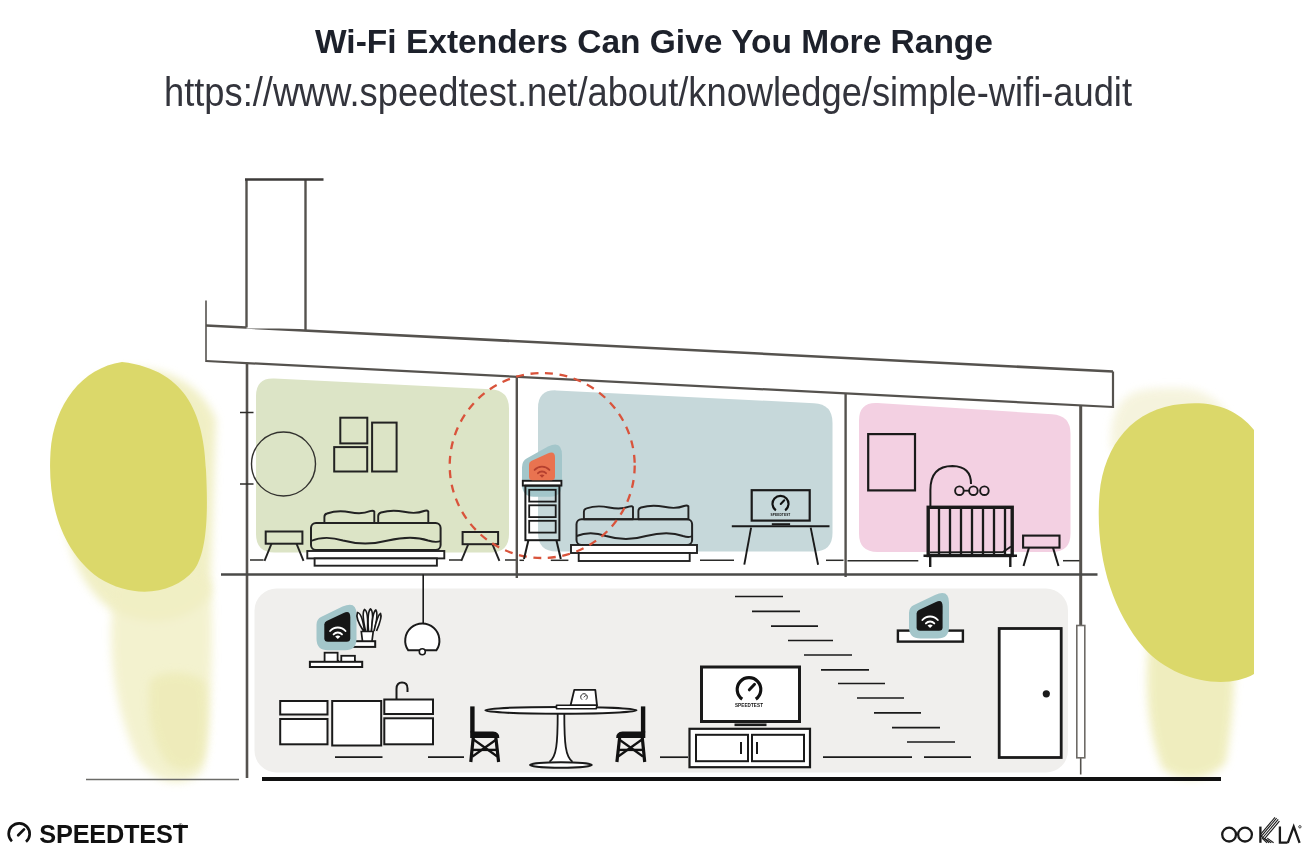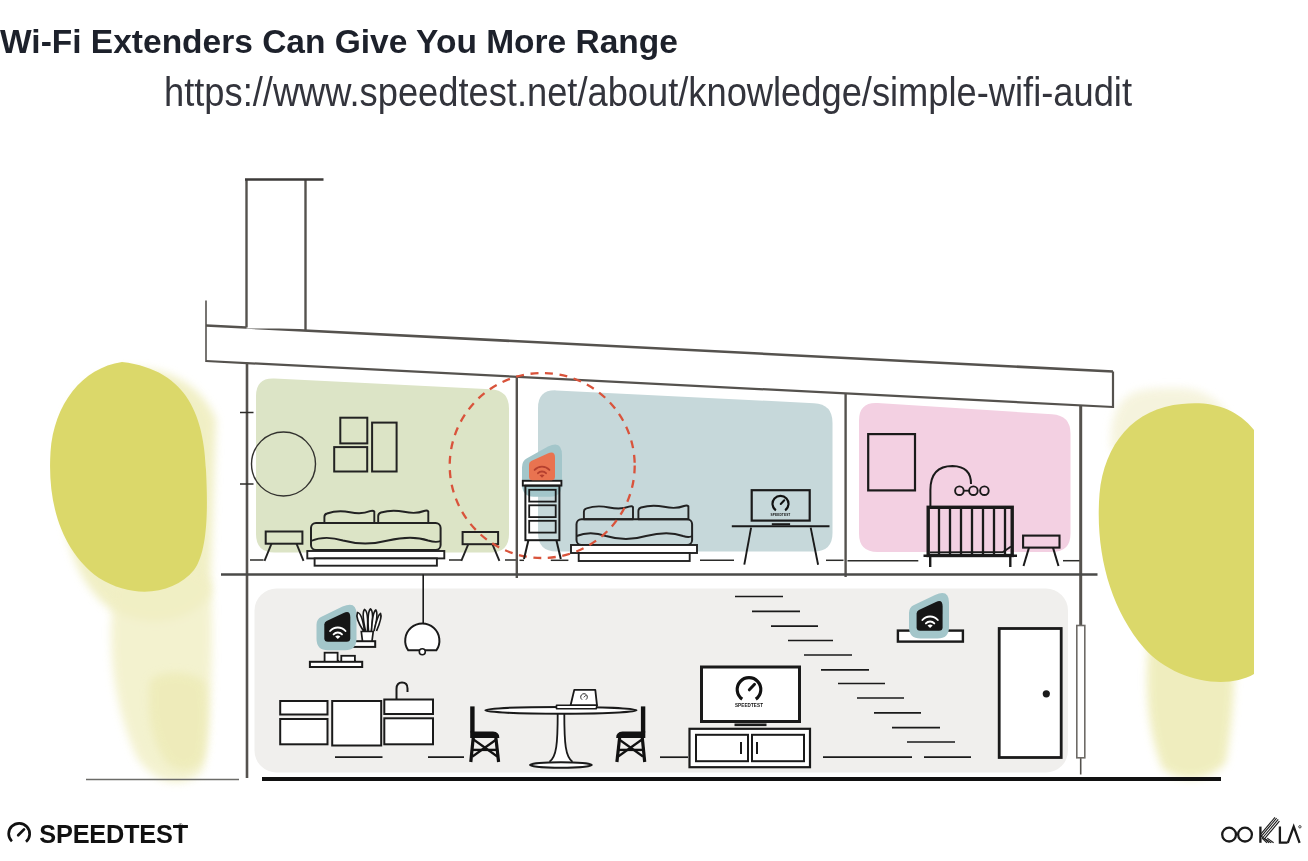--- a/index.html
+++ b/index.html
@@ -1,17 +1,17 @@
 <!DOCTYPE html>
 <html><head>
 <meta charset="utf-8">
 <style>
 html,body{margin:0;padding:0;width:1308px;height:861px;background:#ffffff;overflow:hidden;}
 body{font-family:"Liberation Sans",sans-serif;position:relative;}
-.title{position:absolute;left:0;top:23px;width:1308px;font-weight:bold;font-size:33.5px;color:#1d212b;letter-spacing:0px;white-space:nowrap;}
+.title{position:absolute;left:0;top:23px;width:1308px;text-align:center;font-weight:bold;font-size:33.5px;color:#1d212b;letter-spacing:0px;white-space:nowrap;}
 .subtitle{position:absolute;left:-6px;top:70px;width:1308px;text-align:center;font-weight:400;font-size:40px;color:#33343c;white-space:nowrap;transform:scaleX(0.907);transform-origin:center;}
 svg{position:absolute;left:0;top:0;}
 </style>
 </head>
 <body>
 
 <div class="title">Wi-Fi Extenders Can Give You More Range</div>
 
 <div class="subtitle">https://www.speedtest.net/about/knowledge/simple-wifi-audit</div>
 

